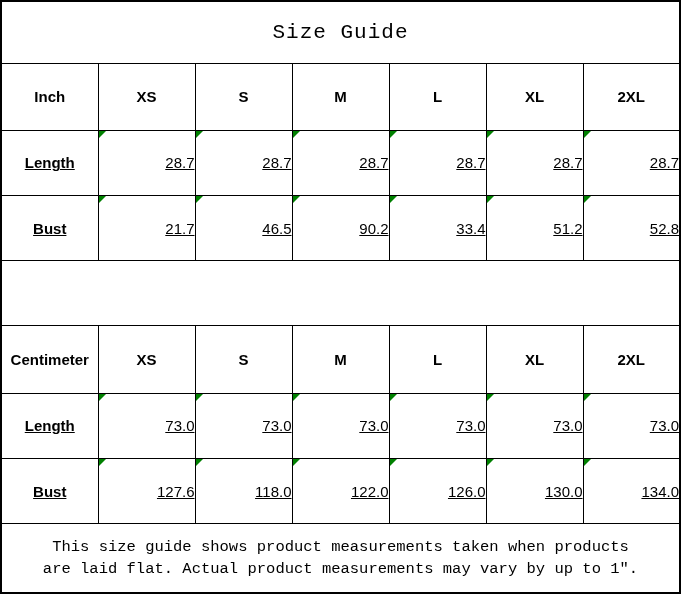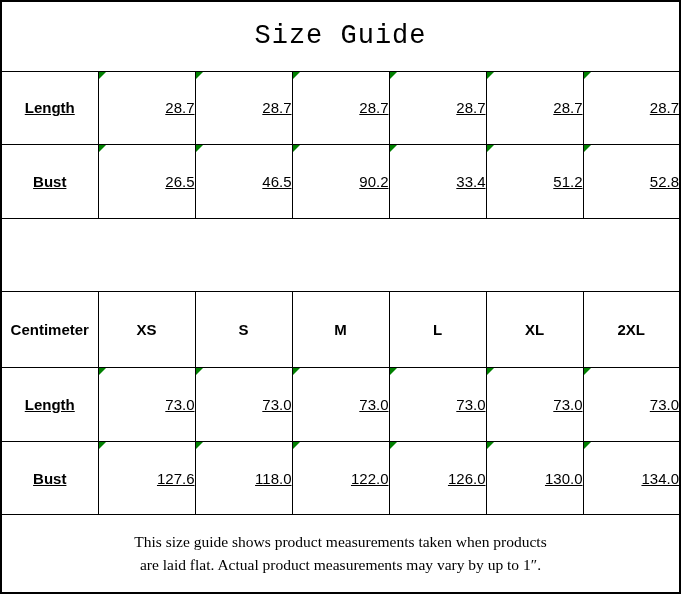--- a/index.html
+++ b/index.html
@@ -23,21 +23,21 @@
     overflow: hidden;
   }
   tr.title-row       { height: 61px; }
   tr.header-row      { height: 66px; }
   tr.data-row        { height: 64px; text-decoration: underline; }
   tr.spacer-row      { height: 64px; }
   tr.footer-row      { height: 68px; }
 
   .title-cell {
     font-family: "Liberation Mono", "DejaVu Sans Mono", monospace;
-    font-size: 27px;
+    font-size: 21px;
     font-weight: normal;
     letter-spacing: 1px;
   }
   th.label-cell, th.size-cell {
     font-family: "Liberation Sans", "DejaVu Sans", sans-serif;
     font-size: 15px;
     font-weight: bold;
   }
   td.value-cell {
     font-family: "Liberation Sans", "DejaVu Sans", sans-serif;
@@ -48,49 +48,58 @@
   .tri {
     position: absolute;
     top: 0;
     left: 0;
     width: 0;
     height: 0;
     border-top: 7px solid var(--marker);
     border-right: 7px solid transparent;
   }
   .footer-cell {
-    font-family: Liberation Serif, serif;
+    font-family: Liberation Mono, monospace;
     font-size: 15.5px;
     line-height: 1.45;
   }
 </style>
 </head>
 <body>
 
 <table class="size-guide">
 
   <tbody>
       <tr class="title-row">
     <td colspan="7" class="title-cell">Size Guide</td>
   </tr>
 
+  <tr class="header-row">
+    <th class="label-cell">Inch</th>
+    <th class="size-cell">XS</th>
+    <th class="size-cell">S</th>
+    <th class="size-cell">M</th>
+    <th class="size-cell">L</th>
+    <th class="size-cell">XL</th>
+    <th class="size-cell">2XL</th>
+  </tr>
 
   <tr class="data-row">
     <th class="label-cell">Length</th>
     <td class="value-cell"><span class="tri"></span><span>28.7</span></td>
     <td class="value-cell"><span class="tri"></span><span>28.7</span></td>
     <td class="value-cell"><span class="tri"></span><span>28.7</span></td>
     <td class="value-cell"><span class="tri"></span><span>28.7</span></td>
     <td class="value-cell"><span class="tri"></span><span>28.7</span></td>
     <td class="value-cell"><span class="tri"></span><span>28.7</span></td>
   </tr>
 
   <tr class="data-row">
     <th class="label-cell">Bust</th>
-    <td class="value-cell"><span class="tri"></span><span>26.5</span></td>
+    <td class="value-cell"><span class="tri"></span><span>21.7</span></td>
     <td class="value-cell"><span class="tri"></span><span>46.5</span></td>
     <td class="value-cell"><span class="tri"></span><span>90.2</span></td>
     <td class="value-cell"><span class="tri"></span><span>33.4</span></td>
     <td class="value-cell"><span class="tri"></span><span>51.2</span></td>
     <td class="value-cell"><span class="tri"></span><span>52.8</span></td>
   </tr>
 
   <tr class="spacer-row">
     <td colspan="7"></td>
   </tr>

